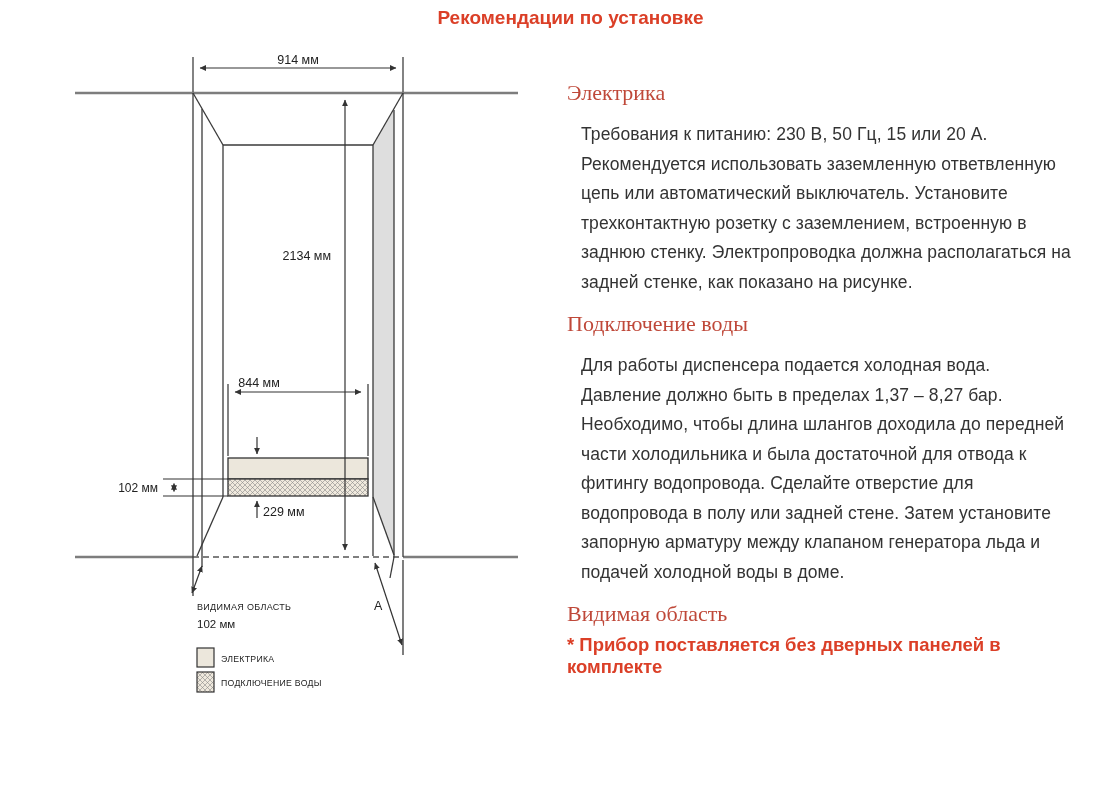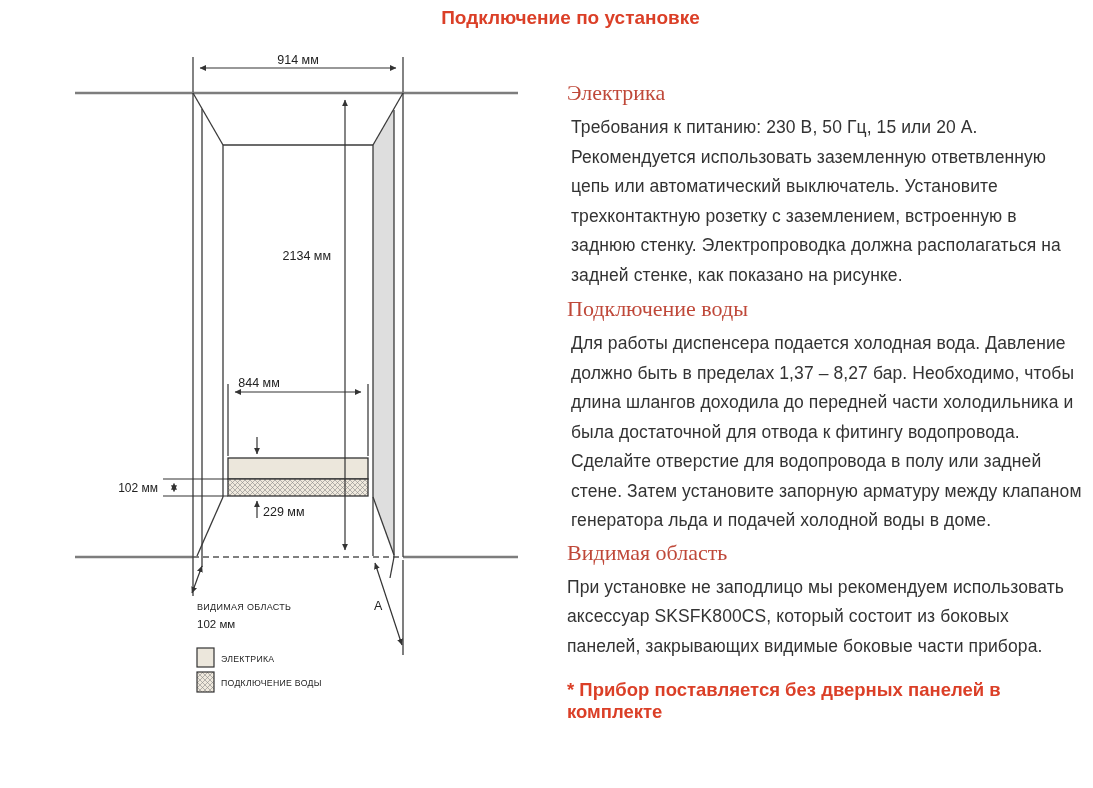--- a/index.html
+++ b/index.html
@@ -13,21 +13,21 @@
     font:700 19px/22px "Liberation Sans",sans-serif;color:#db3f27;
   }
   .diagram-svg{position:absolute;left:0;top:0;}
   .right-col{position:absolute;left:567px;top:80px;width:520px;}
   .sec-h{
     font:500 22px/26px "Liberation Serif",serif;
     color:#bf4839;margin:0 0 7px 0;
   }
   .sec-p{
     font:400 17.5px/29.5px "Liberation Sans",sans-serif;
-    color:#333333;margin:4px;letter-spacing:0.1px;
+    color:#333333;margin:14px;letter-spacing:0.1px;
   }
   section.s1{margin-bottom:6px;}
   section.s2{margin-bottom:2px;}
   section.s3{margin-bottom:2px;}
   .note-p{
     font:400 17.5px/29.5px "Liberation Sans",sans-serif;
     color:#333333;margin:0 0 18px 0;letter-spacing:0.1px;
   }
   .footnote{
     font:700 18.5px/22px "Liberation Sans",sans-serif;color:#db3f27;
@@ -35,21 +35,21 @@
   
   .ln{stroke:#3a3a3a;stroke-width:1.3;fill:none;}
   .wall{stroke:#7d7d7d;stroke-width:2.4;fill:none;}
   .dash{stroke:#555555;stroke-width:1.5;fill:none;stroke-dasharray:6 4;}
   .dim{stroke:#333333;stroke-width:1.2;fill:none;}
   .dtxt{font-family:"Liberation Sans",sans-serif;fill:#222222;}
 </style>
 </head>
 <body>
 
-<div class="page-title">Подключение по установке</div>
+<div class="page-title">Рекомендации по установке</div>
 
 <svg class="diagram-svg" width="1093" height="788" viewBox="0 0 1093 788">
   <defs>
     <marker id="ae" orient="auto" markerUnits="userSpaceOnUse" markerWidth="8" markerHeight="8" refX="6.2" refY="3">
       <path d="M0,0 L6.5,3 L0,6 Z" fill="#333333"></path>
     </marker>
     <marker id="as" orient="auto-start-reverse" markerUnits="userSpaceOnUse" markerWidth="8" markerHeight="8" refX="6.2" refY="3">
       <path d="M0,0 L6.5,3 L0,6 Z" fill="#333333"></path>
     </marker>
     <pattern id="hatch" width="5" height="5" patternUnits="userSpaceOnUse">
@@ -128,15 +128,14 @@
     <h2 class="sec-h">Электрика</h2>
     <p class="sec-p">Требования к питанию: 230 В, 50 Гц, 15 или 20 А. Рекомендуется использовать заземленную ответвленную цепь или автоматический выключатель. Установите трехконтактную розетку с заземлением, встроенную в заднюю стенку. Электропроводка должна располагаться на задней стенке, как показано на рисунке.</p>
   </section>
   <section class="s2">
     <h2 class="sec-h">Подключение воды</h2>
     <p class="sec-p">Для работы диспенсера подается холодная вода. Давление должно быть в пределах 1,37 – 8,27 бар. Необходимо, чтобы длина шлангов доходила до передней части холодильника и была достаточной для отвода к фитингу водопровода. Сделайте отверстие для водопровода в полу или задней стене. Затем установите запорную арматуру между клапаном генератора льда и подачей холодной воды в доме.</p>
   </section>
   <section class="s3">
     <h2 class="sec-h">Видимая область</h2>
   </section>
-  <p class="note-p">При установке не заподлицо мы рекомендуем использовать аксессуар SKSFK800CS, который состоит из боковых панелей, закрывающих видимые боковые части прибора.</p>
   <div class="footnote">* Прибор поставляется без дверных панелей в комплекте</div>
 </div>
 
 </body></html>

